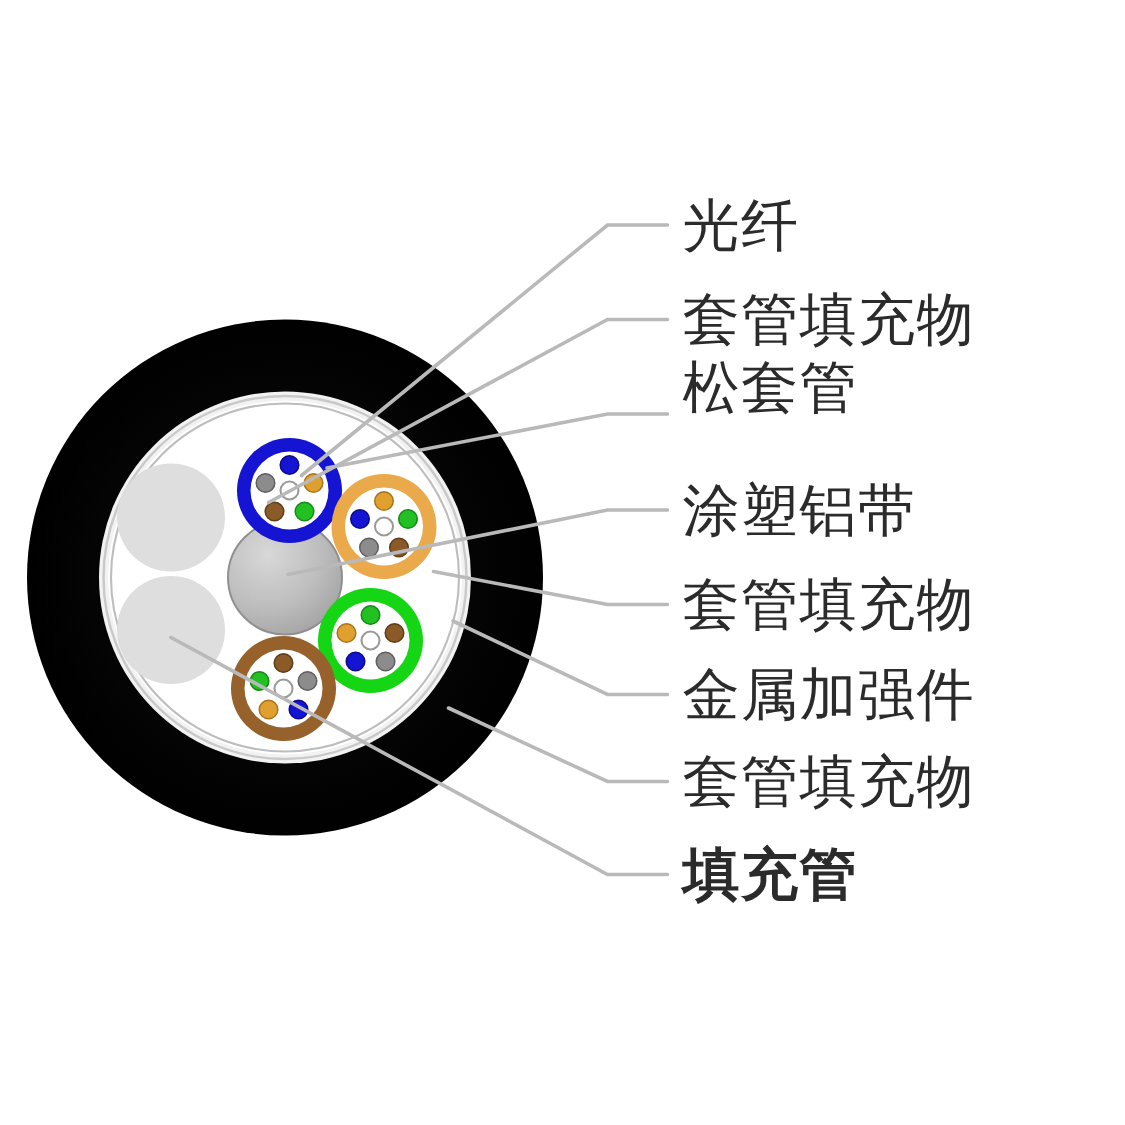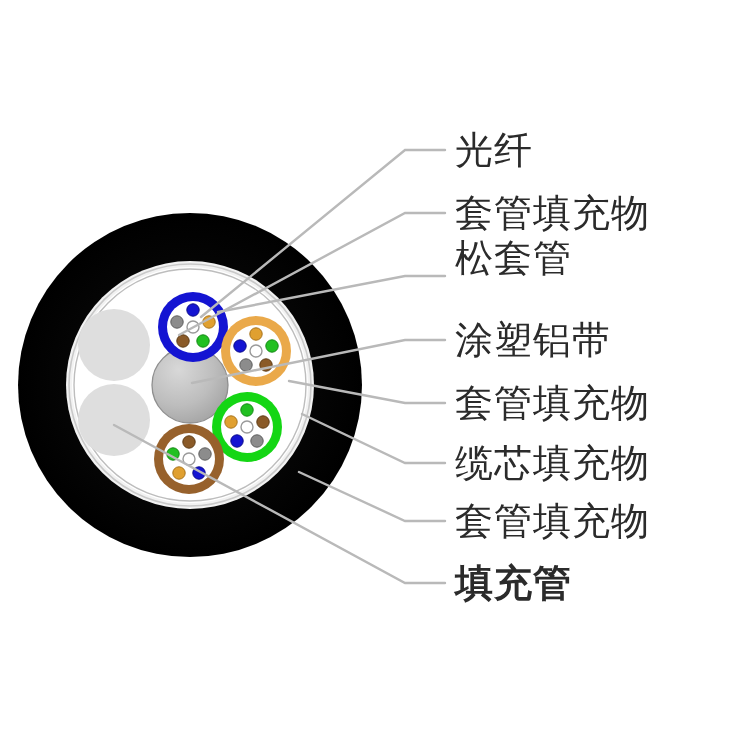--- a/index.html
+++ b/index.html
@@ -128,18 +128,18 @@
         <polyline points="114,425 405,583 445,583"></polyline>
       </g>
   </svg>
 
   <div id="labels">
       <div class="label" style="left: 455px; top: 131px;">光纤</div>
       <div class="label" style="left: 455px; top: 194px;">套管填充物</div>
       <div class="label" style="left: 455px; top: 239px;">松套管</div>
       <div class="label" style="left: 455px; top: 321px;">涂塑铝带</div>
       <div class="label" style="left: 455px; top: 384px;">套管填充物</div>
-      <div class="label" style="left: 455px; top: 444px;">缆芯填充物</div>
+      <div class="label" style="left: 455px; top: 444px;">金属加强件</div>
       <div class="label" style="left: 455px; top: 502px;">套管填充物</div>
       <div class="label" style="left: 455px; top: 564px; font-weight: bold;">填充管</div>
     </div>
 
 </div>
 
 </body></html>

